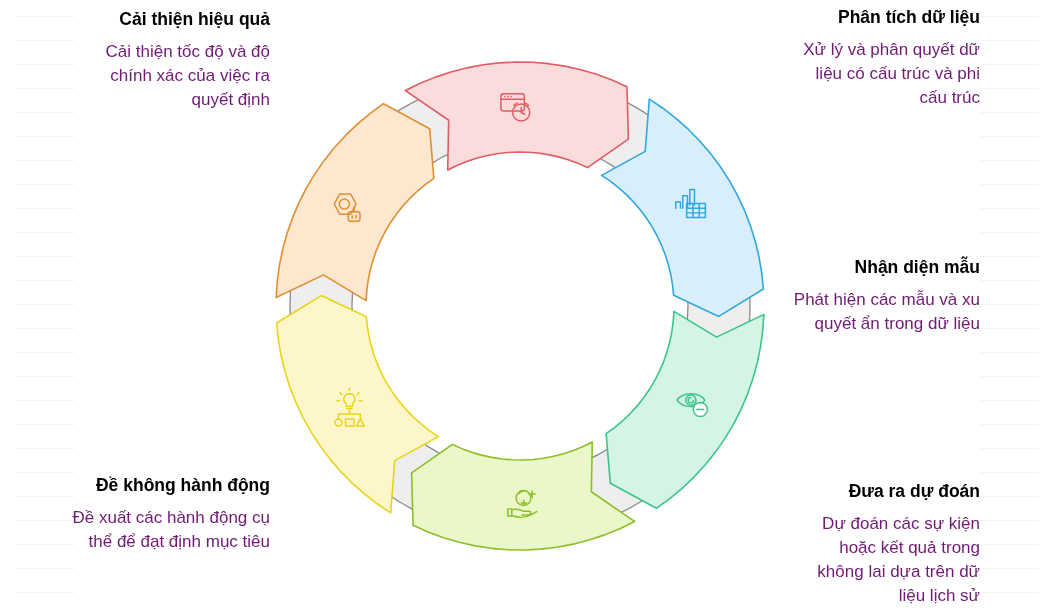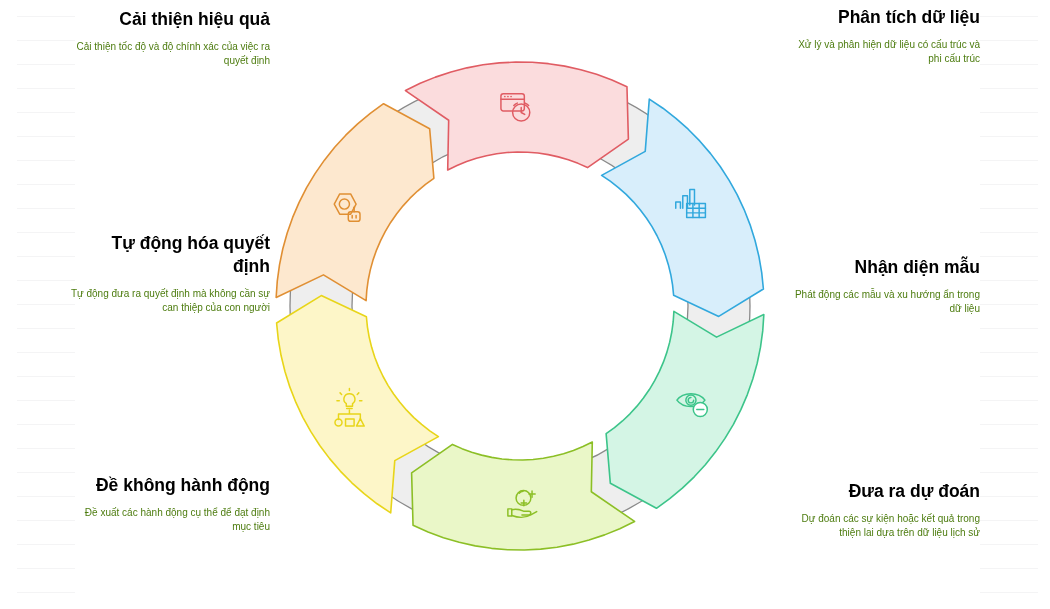--- a/index.html
+++ b/index.html
@@ -21,21 +21,21 @@
     position:absolute;left:0;right:0;height:1px;
     background:#f4f4f5;display:block;
   }
 
   
   .label{position:absolute;width:190px;}
   .label .ttl{
     font-size:17.5px;font-weight:bold;line-height:1.32;margin:0 0 9px 0;
   }
   .label .dsc{
-    font-size:10px;line-height:1.42;color:#4d7c0f;margin:0;
+    font-size:17px;line-height:1.42;color:#701a75;margin:0;
   }
   .label.right{text-align:right;left:790px;}
   .label.left{text-align:right;left:70px;width:200px;}
 
   .lbl-improve   {top:8px;}
   .lbl-automate  {top:232px;}
   .lbl-recommend {top:474px;}
   .lbl-analyze   {top:6px;}
   .lbl-pattern   {top:256px;}
   .lbl-predict   {top:480px;}
@@ -103,43 +103,39 @@
       <i style="top: 544px; background: rgb(244, 244, 245);"></i>
       <i style="top: 568px; background: rgb(244, 244, 245);"></i>
       <i style="top: 592px; background: rgb(244, 244, 245);"></i>
     </div>
 
   <div class="label left lbl-improve">
     <p class="ttl">Cải thiện hiệu quả</p>
     <p class="dsc">Cải thiện tốc độ và độ chính xác của việc ra quyết định</p>
   </div>
 
-  <div class="label left lbl-automate">
-    <p class="ttl">Tự động hóa quyết định</p>
-    <p class="dsc">Tự động đưa ra quyết định mà không cần sự can thiệp của con người</p>
-  </div>
 
   <div class="label left lbl-recommend">
     <p class="ttl">Đề không hành động</p>
     <p class="dsc">Đề xuất các hành động cụ thể để đạt định mục tiêu</p>
   </div>
 
   <div class="label right lbl-analyze">
     <p class="ttl">Phân tích dữ liệu</p>
-    <p class="dsc">Xử lý và phân hiện dữ liệu có cấu trúc và phi cấu trúc</p>
+    <p class="dsc">Xử lý và phân quyết dữ liệu có cấu trúc và phi cấu trúc</p>
   </div>
 
   <div class="label right lbl-pattern">
     <p class="ttl">Nhận diện mẫu</p>
-    <p class="dsc">Phát động các mẫu và xu hướng ẩn trong dữ liệu</p>
+    <p class="dsc">Phát hiện các mẫu và xu quyết ẩn trong dữ liệu</p>
   </div>
 
   <div class="label right lbl-predict">
     <p class="ttl">Đưa ra dự đoán</p>
-    <p class="dsc">Dự đoán các sự kiện hoặc kết quả trong thiện lai dựa trên dữ liệu lịch sử</p>
+    <p class="dsc">Dự đoán các sự kiện hoặc kết quả trong không lai dựa trên dữ liệu lịch sử</p>
   </div>
 
   <svg id="ring" width="1050" height="609" viewBox="0 0 1050 609">
     <g id="ring-band-group">
         <path d="M 290 306 a 230 230 0 1 0 460 0 a 230 230 0 1 0 -460 0 Z M 352 306 a 168 168 0 1 1 336 0 a 168 168 0 1 1 -336 0 Z" class="ringband" fill-rule="evenodd"></path>
       </g>
     <g id="segments-group">
         <path d="M 405.45 90.56 L 420.2 83.34 L 435.4 77.13 L 450.99 71.96 L 466.89 67.85 L 483.03 64.82 L 499.34 62.88 L 515.74 62.04 L 532.16 62.3 L 548.53 63.67 L 564.76 66.14 L 580.8 69.7 L 596.56 74.32 L 611.97 80 L 626.96 86.69 L 628.38 139.1 L 587.51 167.59 L 578.05 163.36 L 568.32 159.78 L 558.37 156.86 L 548.25 154.61 L 538.01 153.06 L 527.68 152.19 L 517.31 152.02 L 506.96 152.55 L 496.67 153.78 L 486.48 155.69 L 476.45 158.29 L 466.61 161.55 L 457.01 165.47 L 447.7 170.03 L 448.68 120.22 Z" class="seg" fill="#fbdcdd" stroke="#e05c63"></path>
         <path d="M 649.3 99.08 L 662.93 108.24 L 675.91 118.31 L 688.18 129.22 L 699.69 140.93 L 710.39 153.39 L 720.22 166.55 L 729.15 180.33 L 737.13 194.68 L 744.12 209.54 L 750.11 224.84 L 755.04 240.5 L 758.92 256.46 L 761.71 272.64 L 763.41 288.98 L 718.73 316.41 L 673.62 295.26 L 672.55 284.95 L 670.79 274.73 L 668.35 264.66 L 665.23 254.77 L 661.46 245.12 L 657.04 235.74 L 652 226.68 L 646.37 217.98 L 640.16 209.68 L 633.41 201.82 L 626.15 194.42 L 618.4 187.54 L 610.21 181.19 L 601.61 175.4 L 645.23 151.35 Z" class="seg" fill="#d8eefb" stroke="#31a8dd"></path>
         <path d="M 763.85 314.52 L 762.73 330.9 L 760.5 347.17 L 757.19 363.26 L 752.8 379.08 L 747.35 394.58 L 740.88 409.67 L 733.41 424.29 L 724.97 438.38 L 715.6 451.87 L 705.34 464.7 L 694.25 476.8 L 682.36 488.14 L 669.74 498.65 L 656.44 508.29 L 610.34 483.31 L 606.12 433.67 L 614.51 427.59 L 622.47 420.96 L 629.98 413.8 L 636.98 406.16 L 643.45 398.07 L 649.36 389.55 L 654.69 380.66 L 659.41 371.43 L 663.49 361.9 L 666.93 352.13 L 669.7 342.14 L 671.79 331.99 L 673.2 321.72 L 673.91 311.37 L 716.55 337.13 Z" class="seg" fill="#d4f5e5" stroke="#3cc48a"></path>

